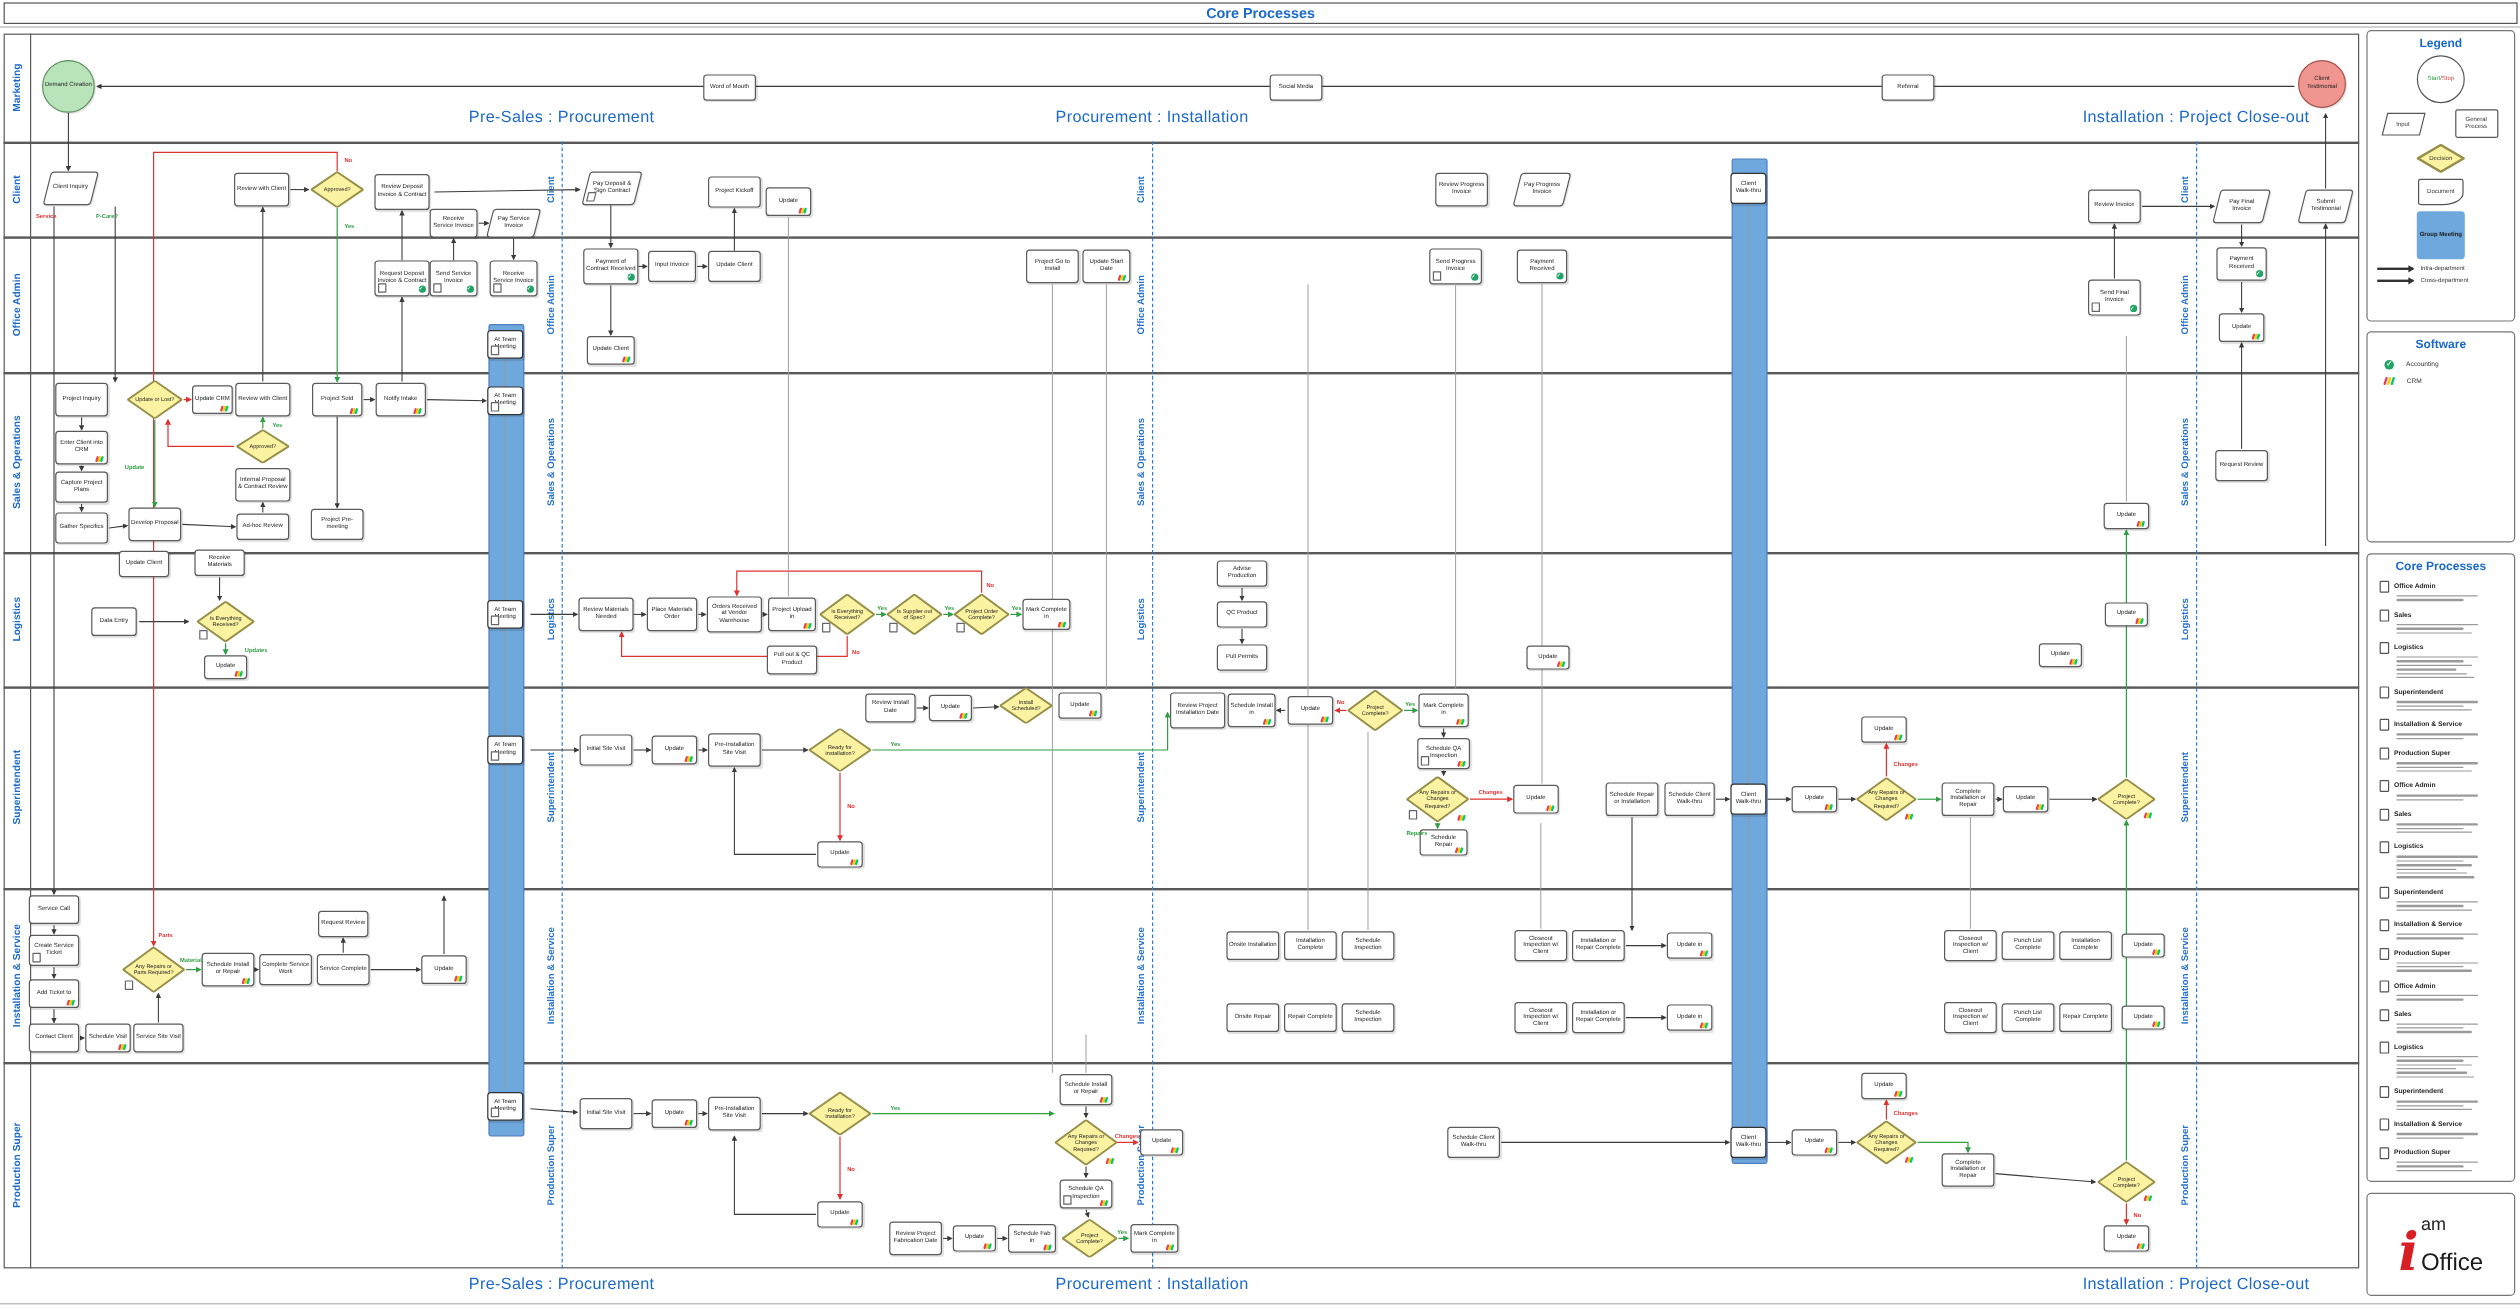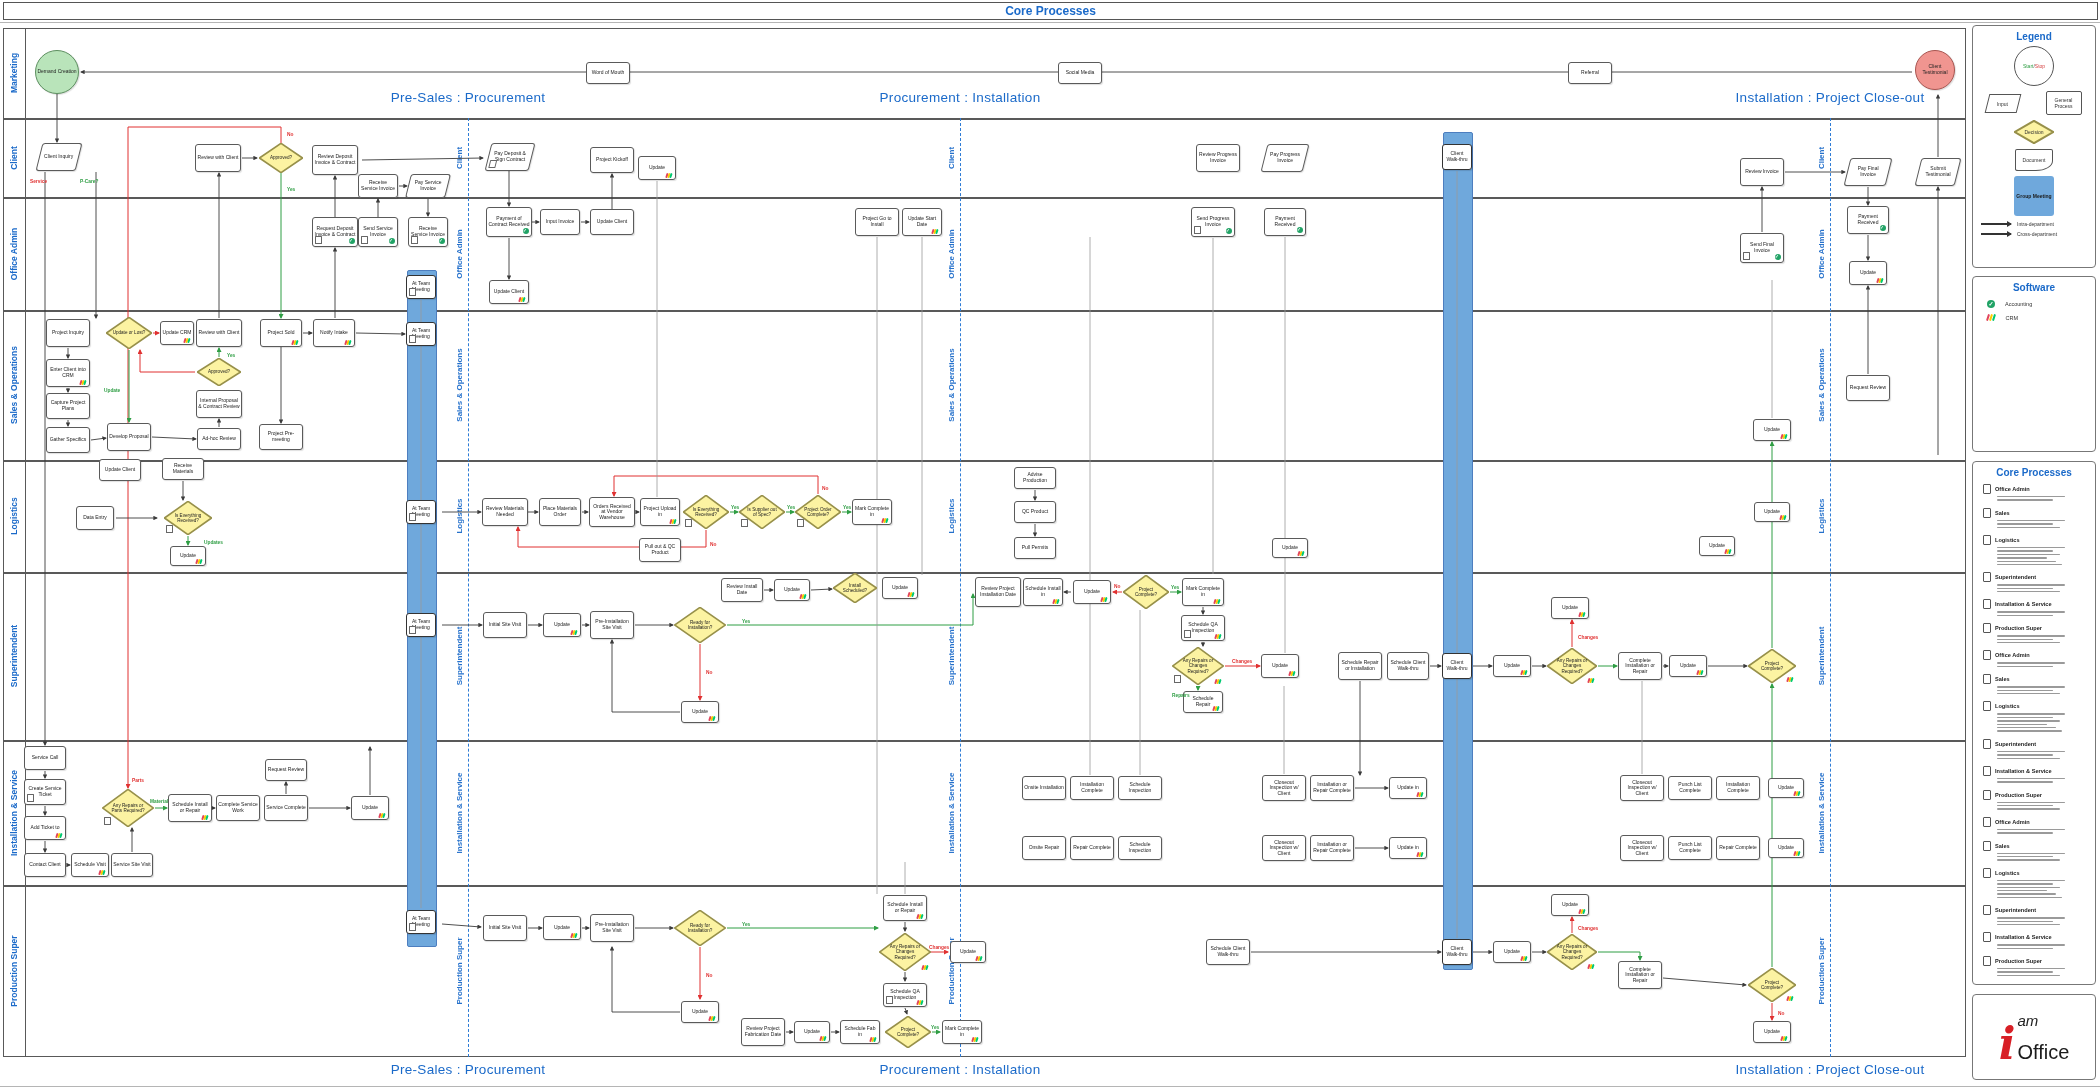--- a/index.html
+++ b/index.html
@@ -62,21 +62,21 @@
   .sw-ic-m i:nth-child(1){background:#e2445c;}.sw-ic-m i:nth-child(2){background:#ffcb00;}.sw-ic-m i:nth-child(3){background:#00ca72;}
   .cp-section{padding:2px 8px 3px 10px;}
   .cp-head{display:flex;align-items:center;gap:4px;font-size:5.6px;font-weight:bold;color:#222;}
   .cp-doc{width:6px;height:8px;border:.8px solid #555;border-radius:1px;background:#fff;flex:none;}
   .cp-bullets{margin:2px 0 0 14px;}
   .cp-bullets i{display:block;height:1.4px;background:#9a9a9a;margin-bottom:2px;border-radius:1px;}
   
   #logo-card{display:flex;align-items:center;justify-content:center;}
   .logo-grid{display:grid;grid-template-columns:auto auto;grid-template-rows:auto auto;column-gap:2px;align-items:end;}
   .logo-i{grid-row:1/3;color:#d81f26;font-family:"DejaVu Serif",serif;font-style:italic;font-weight:bold;font-size:44px;line-height:.8;}
-  .logo-am{font-size:15px;color:#222;line-height:1;padding-bottom:14px;font-style:italic;}
+  .logo-am{font-size:15px;color:#222;line-height:1;padding-bottom:14px;}
   .logo-sayen{grid-column:2;font-size:20px;color:#1c1c1c;line-height:1;}
 </style>
 </head>
 <body>
 
 <div id="stage">
   <div class="abs" id="title-bar">Core Processes</div>
   <div class="abs" id="title-underline"></div>
   <div class="abs" id="frame"></div>
   <div class="abs lane-col-line"></div>

